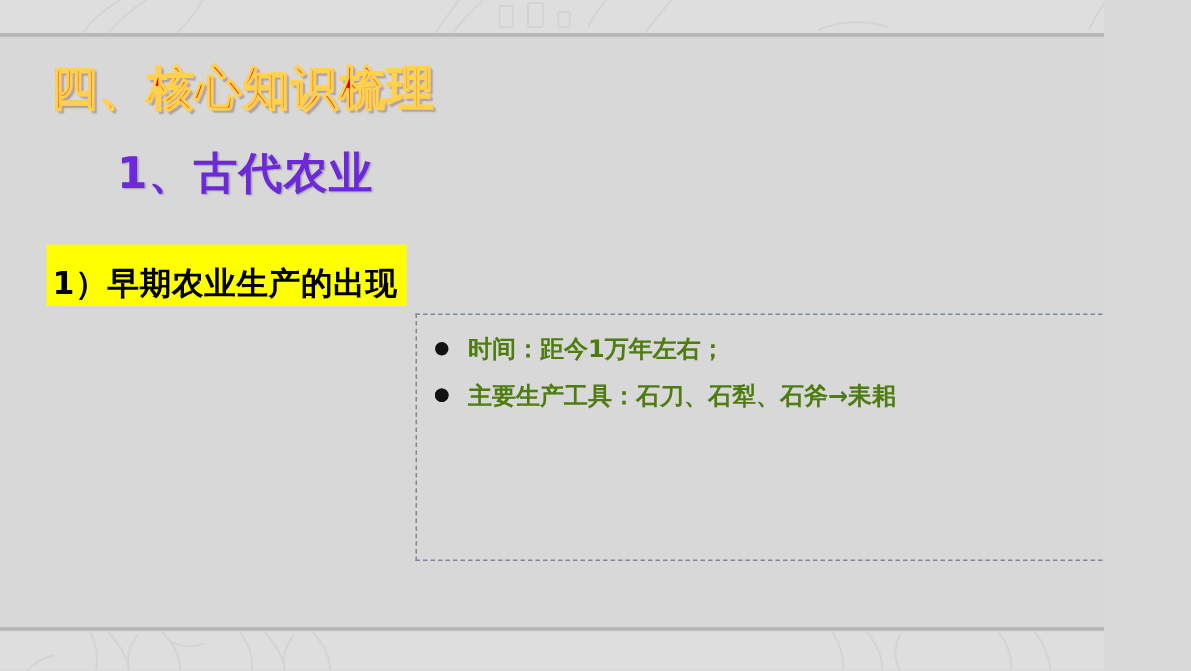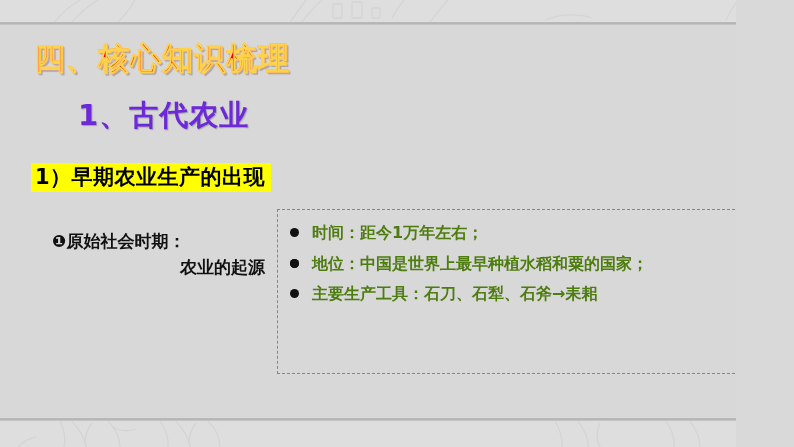--- a/index.html
+++ b/index.html
@@ -75,21 +75,21 @@
   }
 
   .title-hl {
     position: absolute;
     left: 31px;
     top: 163px;
     font-size: 21px;
     font-weight: bold;
     color: #000;
     background: #ffff00;
-    padding: 2px 6px 3px 4px;
+    padding: 14px 6px 3px 4px;
     letter-spacing: .5px;
     white-space: nowrap;
     line-height: 1.15;
   }
 
   
   .left-label {
     position: absolute;
     left: 52px;
     top: 228px;
@@ -195,38 +195,30 @@
       </g>
     </svg>
   </div>
 
   <div class="title-main">四、核心知识梳理</div>
 
   <div class="title-sub">1、古代农业</div>
 
   <div class="title-hl">1）早期农业生产的出现</div>
 
-  <div class="left-label">
-    <div class="row1">❶原始社会时期：</div>
-    <div class="row2">农业的起源</div>
-  </div>
 
   <div class="content-box">
     <ul class="bullet-list">
       <li>
         <span class="dot"></span>
         <span>时间：距今1万年左右；</span>
       </li>
       <li>
         <span class="dot"></span>
       </li>
       <li>
         <span class="dot"></span>
-        <span>地位：中国是世界上最早种植水稻和粟的国家；</span>
-      </li>
-      <li>
-        <span class="dot"></span>
         <span>主要生产工具：石刀、石犁、石斧→耒耜</span>
       </li>
     </ul>
   </div>
 
 </div>
 
 </body></html>

